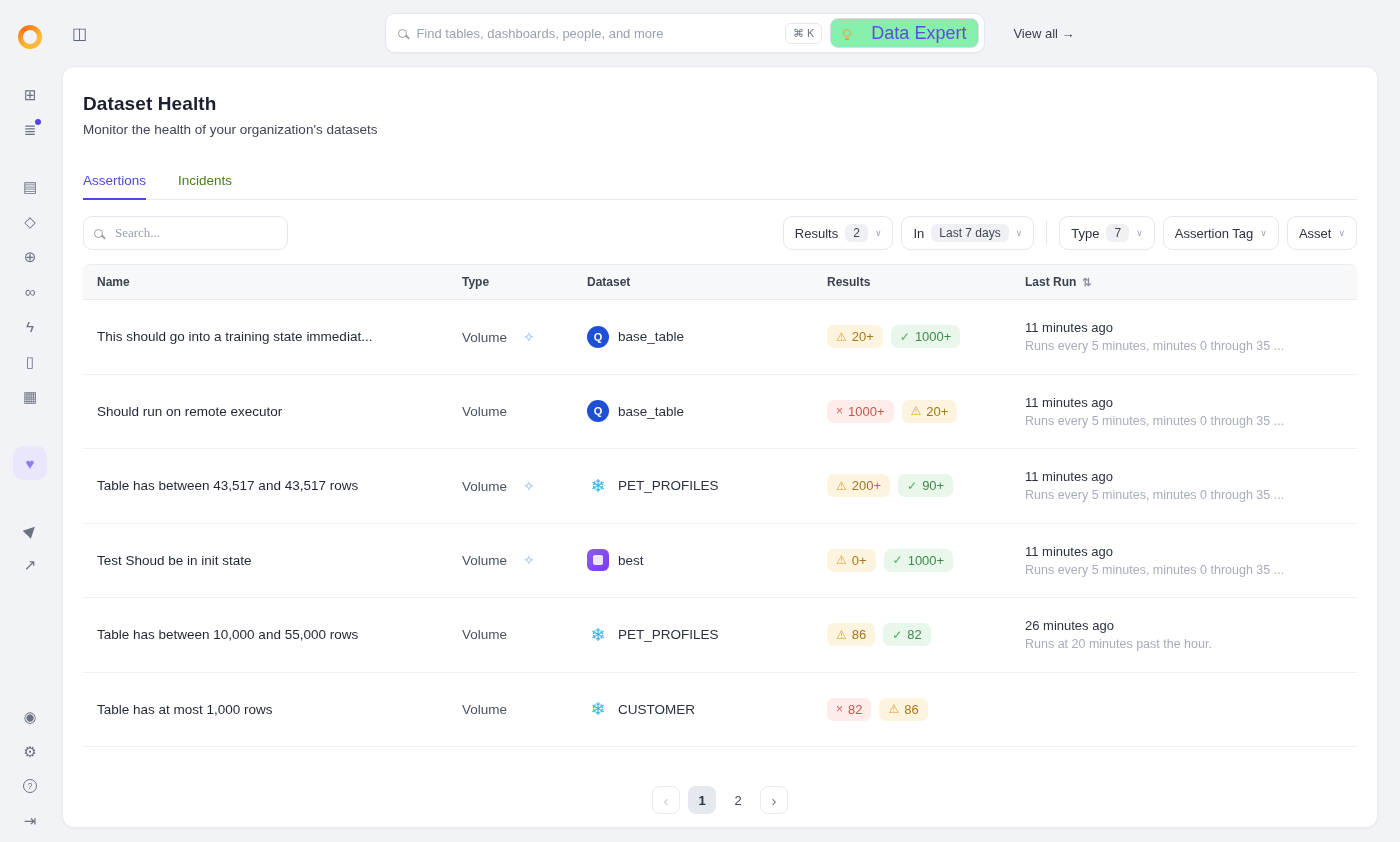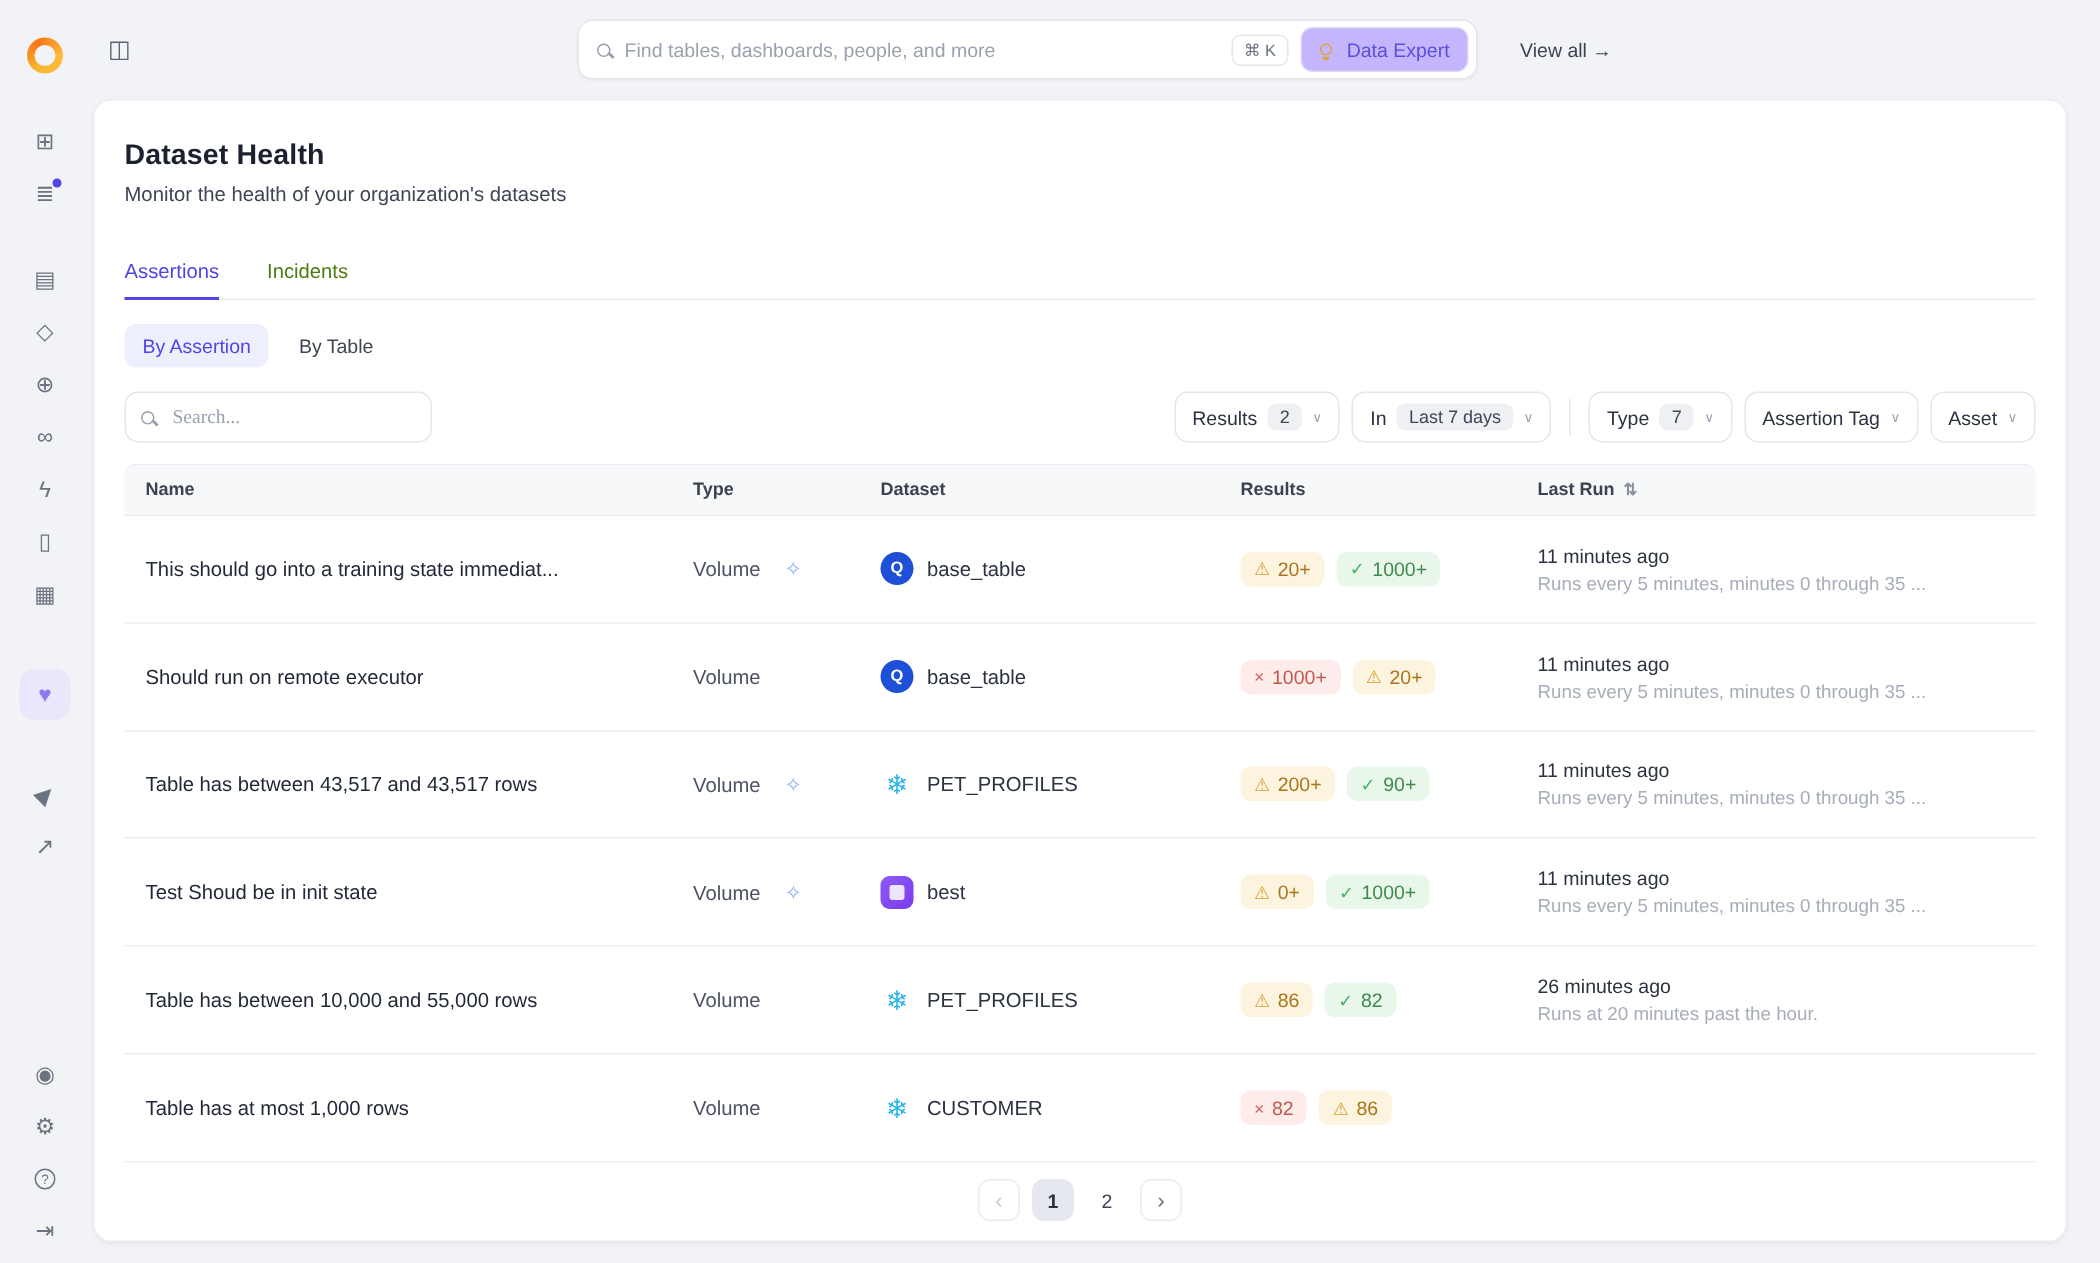--- a/index.html
+++ b/index.html
@@ -22,21 +22,21 @@
   
   .main { flex:1; display:flex; flex-direction:column; min-width:0; }
   .topbar { height:66px; display:flex; align-items:center; justify-content:center; position:relative; flex-shrink:0; }
   .panel-toggle { position:absolute; left:12px; top:50%; transform:translateY(-50%); font-size:16px; color:#5b6472; cursor:pointer; }
   .search-wrap { width:600px; height:40px; background:#fff; border:1px solid #e3e6ec; border-radius:10px; display:flex; align-items:center; padding:0 5px 0 12px; box-shadow:0 1px 2px rgba(20,24,40,.04); }
   .mag { width:9px; height:9px; border:1.5px solid #98a0ad; border-radius:50%; position:relative; display:inline-block; flex-shrink:0; }
   .mag::after { content:''; position:absolute; width:5px; height:1.5px; background:#98a0ad; transform:rotate(45deg); right:-4px; bottom:-1px; }
   .search-wrap input { border:none; outline:none; flex:1; margin-left:9px; font-size:13px; color:#2b3240; background:transparent; font-family:inherit; }
   .search-wrap input::placeholder { color:#9aa2b0; }
   kbd.shortcut { border:1px solid #e3e6ec; border-radius:6px; padding:3px 7px; font-size:11px; color:#6a7280; font-family:inherit; margin-right:8px; background:#fff; }
-  .expert { display:flex; align-items:center; gap:10px; background:#c4b5fd; border:1px solid #ddd7f6; border-radius:8px; color:#5a4fd8; font-size:13px; font-weight:500; padding:0 12px; height:30px; cursor:pointer; font-family:inherit; }
+  .expert { display:flex; align-items:center; gap:20px; background:#86efac; border:1px solid #ddd7f6; border-radius:8px; color:#5a4fd8; font-size:18px; font-weight:500; padding:0 12px; height:30px; cursor:pointer; font-family:inherit; }
   .bulb { width:8px; height:8px; border:1.5px solid #e0a53a; border-radius:50%; position:relative; display:inline-block; }
   .bulb::after { content:''; position:absolute; left:50%; transform:translateX(-50%); bottom:-4px; width:4px; height:2px; background:#e0a53a; }
   .view-all { margin-left:28px; font-size:13px; font-weight:500; color:#3c4250; cursor:pointer; text-decoration:none; }
 
   
   .card { flex:1; background:#fff; border:1px solid #ebedf1; border-radius:12px; margin:0 22px 14px 2px; padding:26px 20px 0 20px; box-shadow:0 1px 3px rgba(20,24,40,.05); display:flex; flex-direction:column; overflow:hidden; }
   h1.page-title { font-size:19px; font-weight:700; color:#1c2130; letter-spacing:.1px; }
   .page-sub { margin-top:7px; font-size:13.5px; color:#3e4554; }
   .tabs { display:flex; gap:32px; margin-top:36px; border-bottom:1px solid #e9ebf0; }
   .tab { font-size:13.5px; font-weight:500; color:#4d7c0f; padding-bottom:10px; cursor:pointer; }
@@ -145,24 +145,20 @@
 
     <section class="card">
       <h1 class="page-title">Dataset Health</h1>
       <p class="page-sub">Monitor the health of your organization's datasets</p>
 
       <nav class="tabs">
         <span class="tab active">Assertions</span>
         <span class="tab">Incidents</span>
       </nav>
 
-      <div class="subtabs">
-        <span class="subtab active">By Assertion</span>
-        <span class="subtab">By Table</span>
-      </div>
 
       <div class="filterbar">
         <div class="fsearch">
           <span class="mag"></span>
           <input type="text" placeholder="Search..." style="">
         </div>
         <div class="fright">
           <button class="fbtn">
             <span>Results</span>
             <span class="fpill">2</span>

